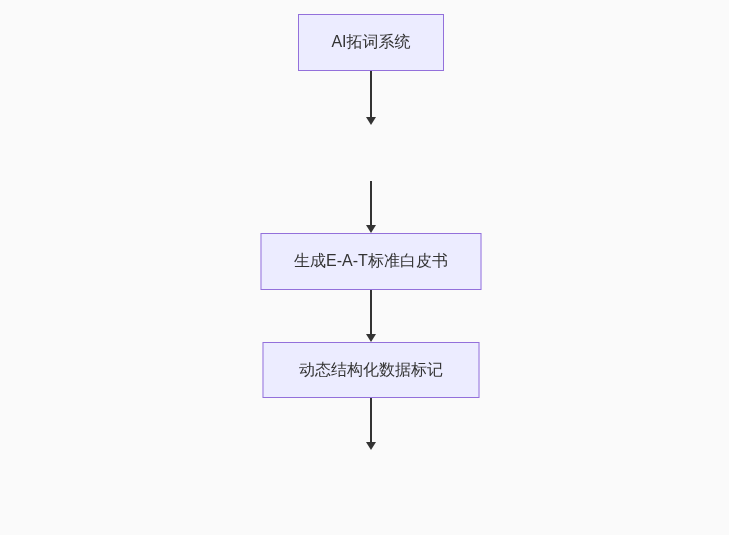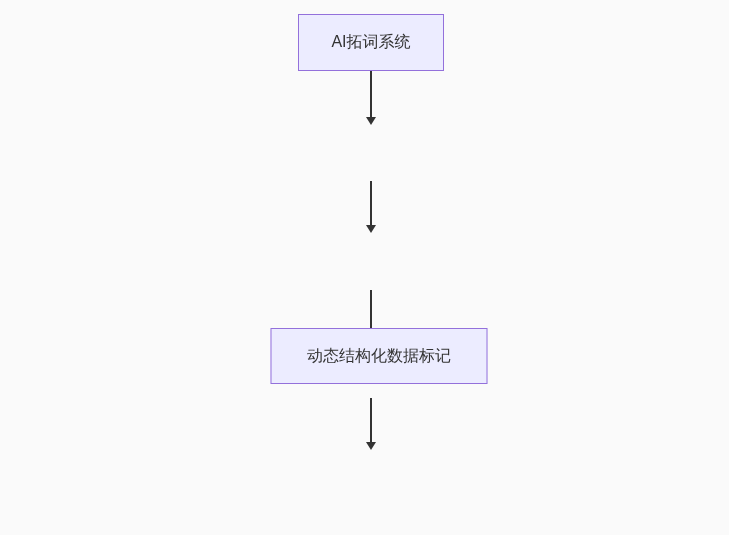--- a/index.html
+++ b/index.html
@@ -26,21 +26,21 @@
     display: flex;
     align-items: center;
     justify-content: center;
     font-size: 16px;
     color: var(--text-color, #333333);
     white-space: nowrap;
   }
   .node-1 { top: 14px;  width: 146px; height: 57px; }
   .node-2 { top: 125px; width: 195px; height: 56px; }
   .node-3 { top: 233px; width: 221px; height: 57px; }
-  .node-4 { top: 328px; width: 217px; height: 56px; margin-left: 8px; }
+  .node-4 { top: 342px; width: 217px; height: 56px; }
   .node-5 { top: 450px; width: 236px; height: 57px; }
 
   .arrow {
     position: absolute;
     left: 371px;
     transform: translateX(-50%);
     width: 12px;
     display: flex;
     flex-direction: column;
     align-items: center;
@@ -75,20 +75,23 @@
     <div class="arrow-line"></div>
     <div class="arrow-head"></div>
   </div>
 
 
   <div class="arrow arrow-2">
     <div class="arrow-line"></div>
     <div class="arrow-head"></div>
   </div>
 
+  <div class="node node-3">
+    <span class="node-label">生成E-A-T标准白皮书</span>
+  </div>
 
   <div class="arrow arrow-3">
     <div class="arrow-line"></div>
     <div class="arrow-head"></div>
   </div>
 
   <div class="node node-4">
     <span class="node-label">动态结构化数据标记</span>
   </div>
 

